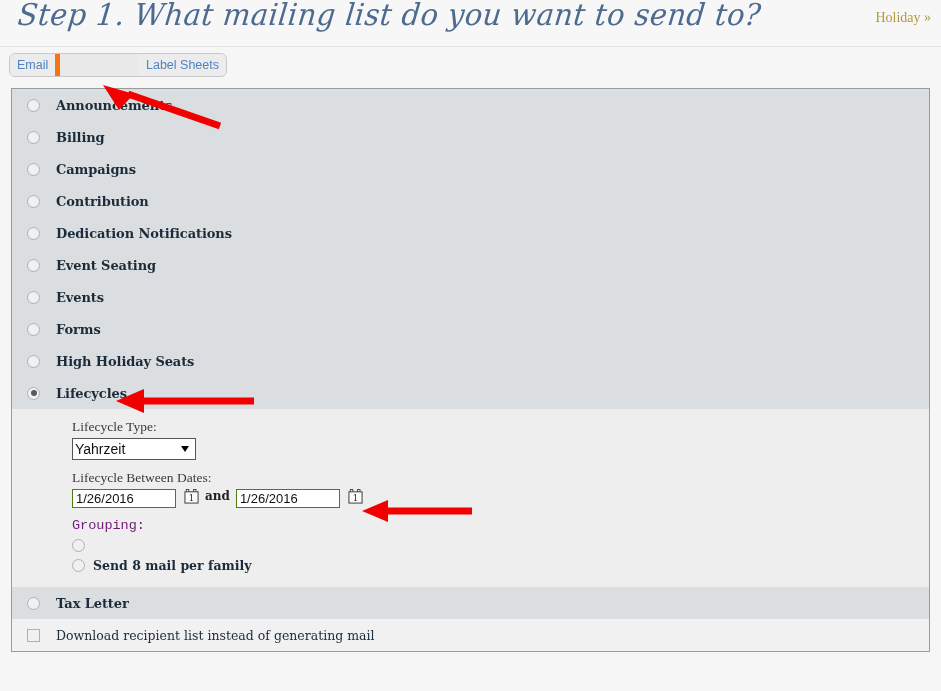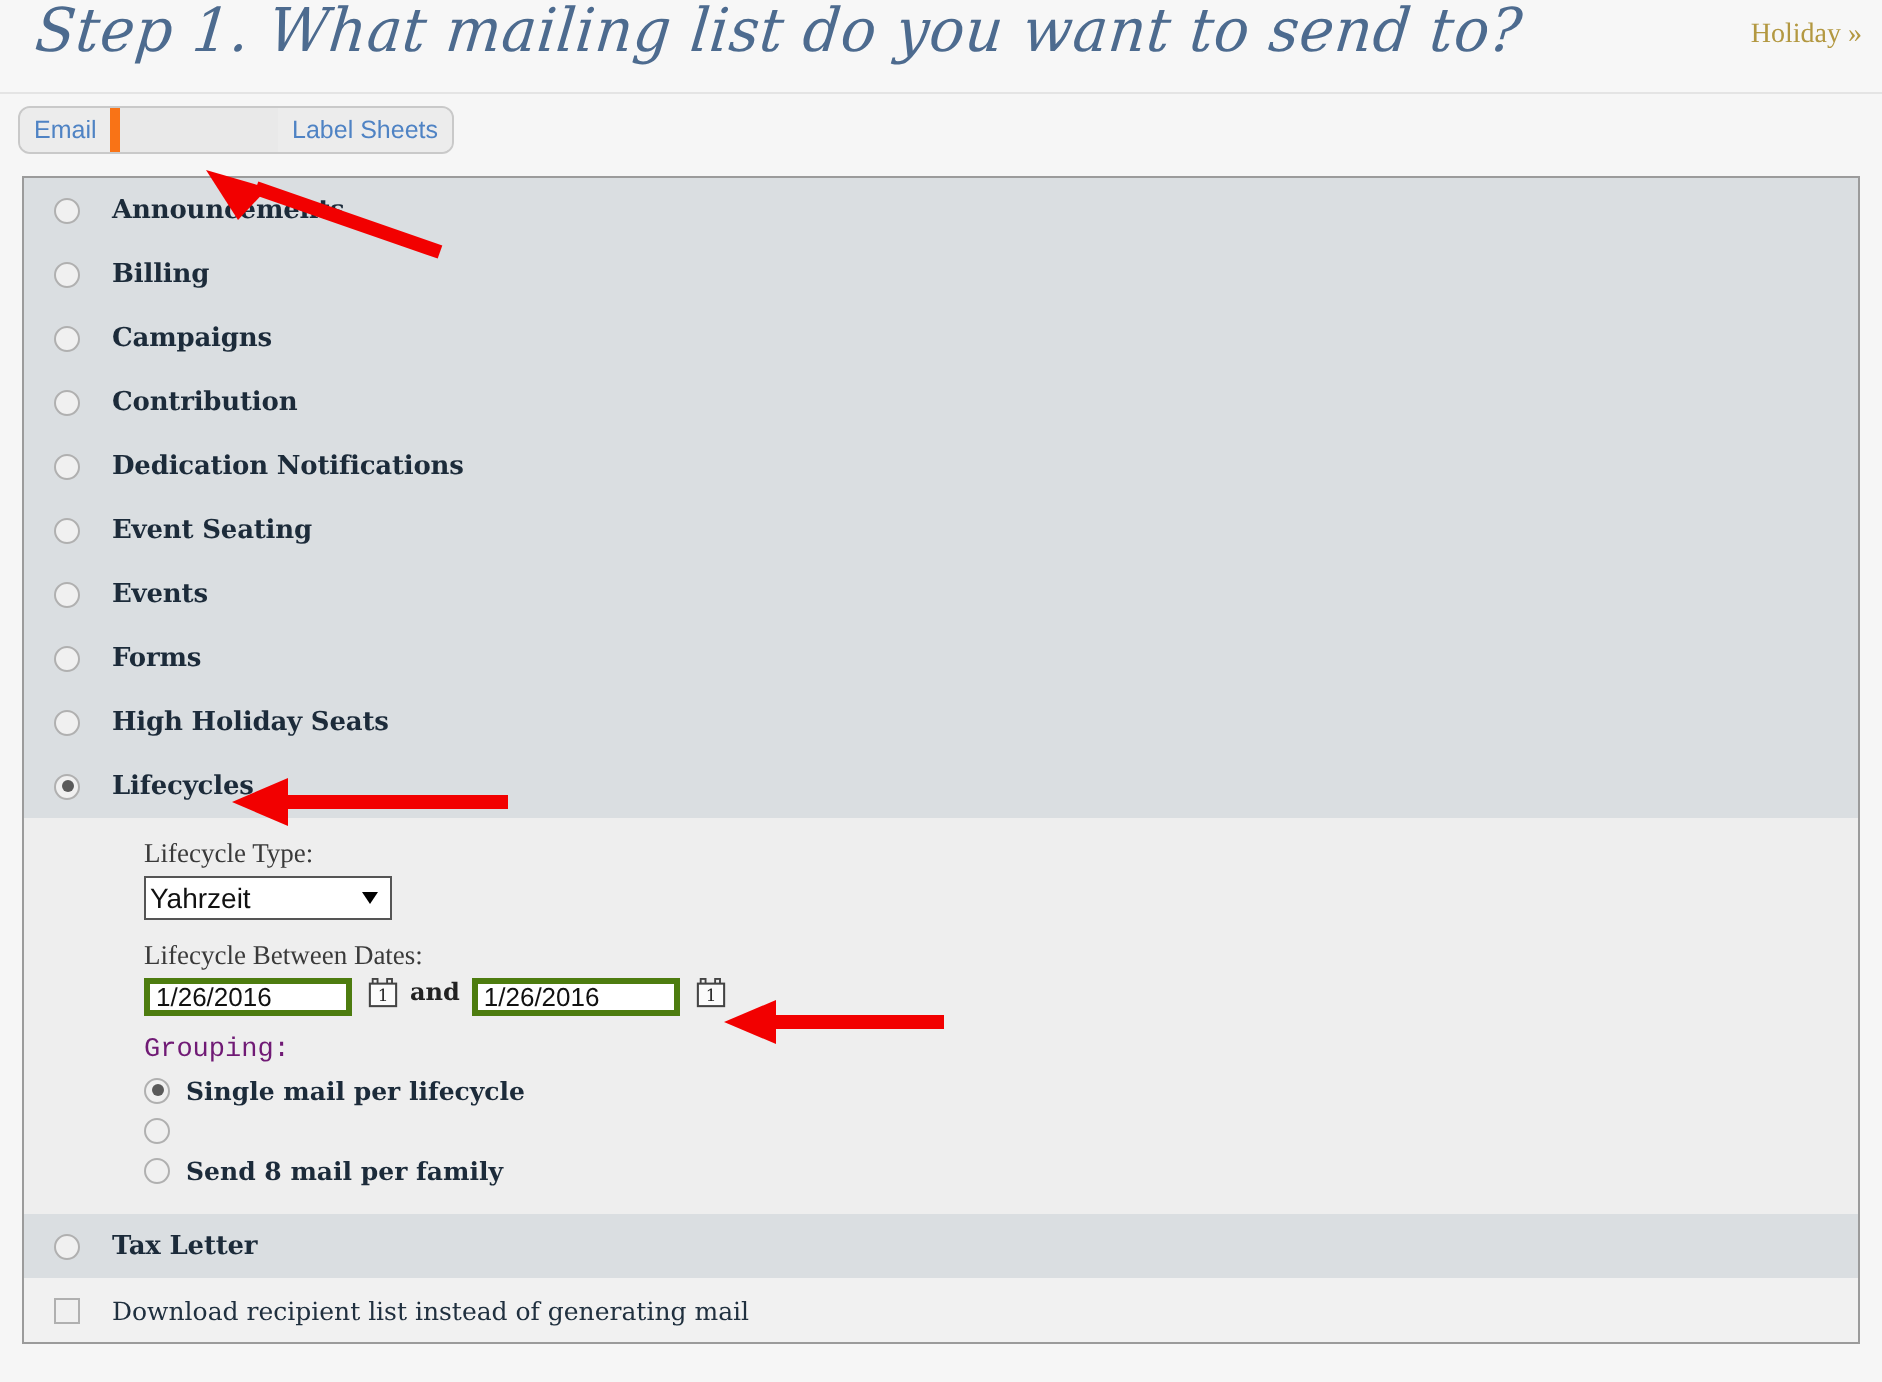--- a/index.html
+++ b/index.html
@@ -188,21 +188,21 @@
     border-left: 4.5px solid transparent;
     border-right: 4.5px solid transparent;
     border-top: 6px solid #000;
     pointer-events: none;
   }
   input.date-input {
     font-family: "Liberation Sans", sans-serif;
     font-size: 13px;
     color: #111;
     background: #ffffff;
-    border: 3px solid #4d7c0f;
+    border: 1px solid #4d7c0f;
     height: 19px;
     width: 104px;
     padding: 0 3px;
     box-sizing: border-box;
     border-radius: 0;
   }
   .cal-icon {
     width: 15px;
     height: 15px;
     margin: 0 4px 0 8px;
@@ -345,24 +345,20 @@
       <svg class="cal-icon" viewBox="0 0 16 16">
         <rect x="2.5" y="0.5" width="2.6" height="3.2" fill="#f2f2f2" stroke="#444" stroke-width="1"></rect>
         <rect x="10.2" y="0.5" width="2.6" height="3.2" fill="#f2f2f2" stroke="#444" stroke-width="1"></rect>
         <rect x="1" y="3" width="14" height="12" fill="#fbfbfb" stroke="#444" stroke-width="1.1"></rect>
         <text x="8" y="12.4" font-family="DejaVu Serif, serif" font-size="9" text-anchor="middle" fill="#222">1</text>
       </svg>
     </div>
 
     <div class="group-label">Grouping:</div>
     <div class="group-opt">
-      <span class="radio checked"></span>
-      <span class="label">Single mail per lifecycle</span>
-    </div>
-    <div class="group-opt">
       <span class="radio"></span>
     </div>
     <div class="group-opt">
       <span class="radio"></span>
       <span class="label">Send 8 mail per family</span>
     </div>
   </div>
 
   <div class="list-row">
     <span class="radio"></span>

